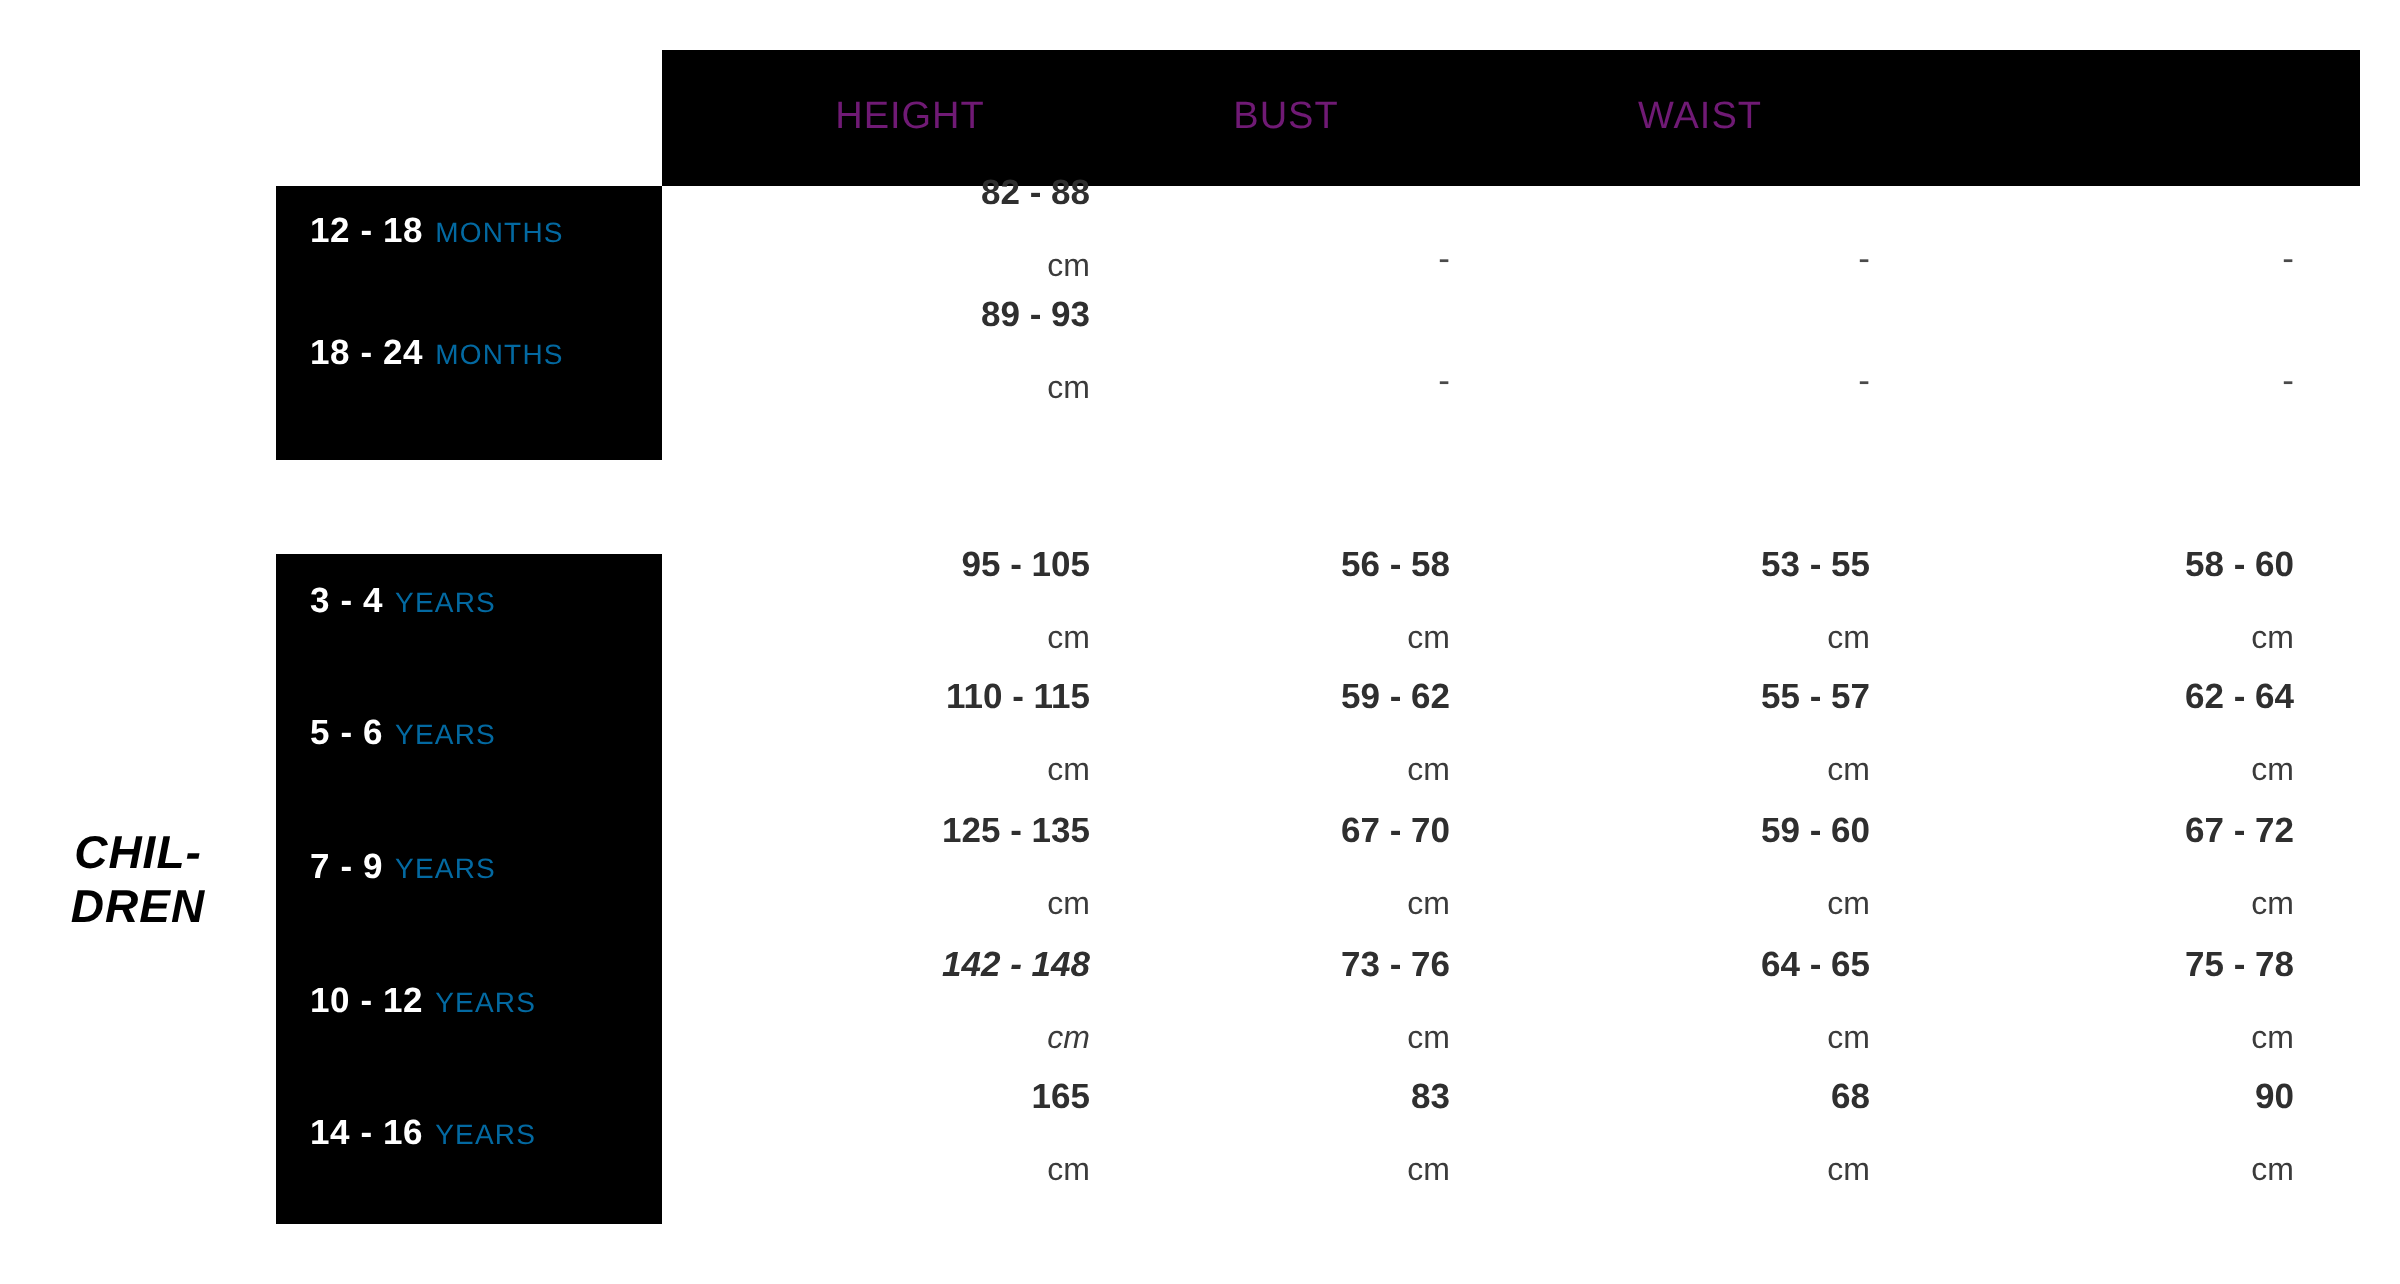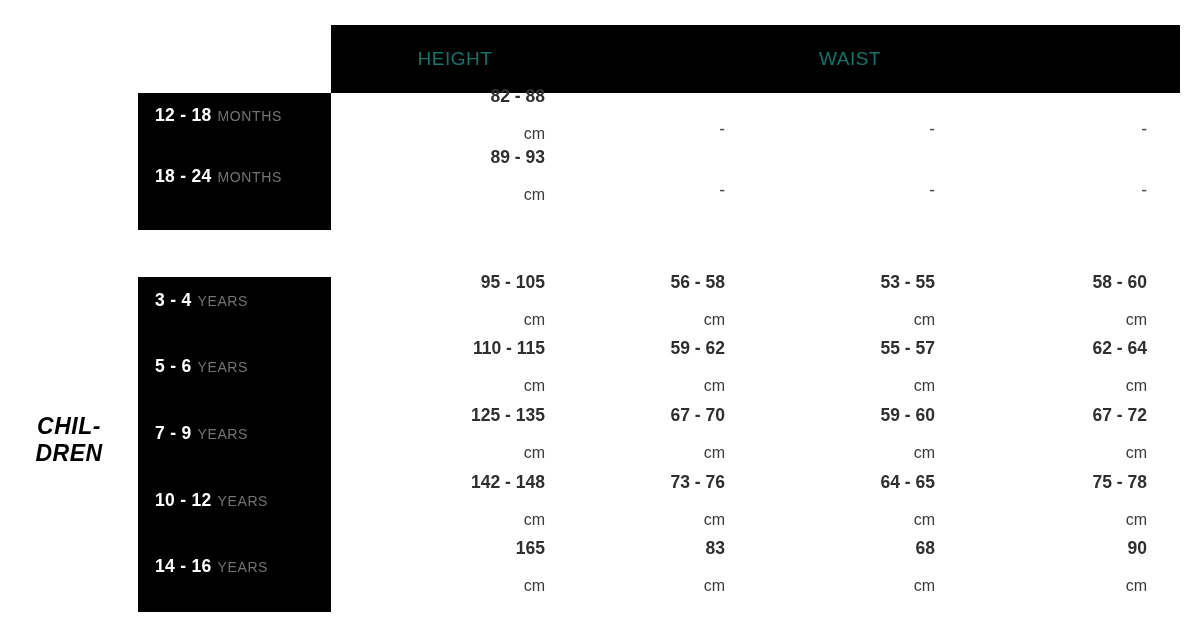--- a/index.html
+++ b/index.html
@@ -30,21 +30,21 @@
     height: 68px;
     background: #000000;
   }
   .header-label {
     position: absolute;
     top: 25px;
     height: 68px;
     display: flex;
     align-items: center;
     justify-content: center;
-    color: #0f766e;
+    color: #701a75;
     font-size: 19px;
     letter-spacing: 0.5px;
     font-weight: 400;
   }
   .h-height { left: 355px; width: 200px; }
   .h-bust   { left: 558px; width: 170px; }
   .h-waist  { left: 760px; width: 180px; }
   .h-hips   { left: 975px; width: 190px; }
 
   
@@ -100,21 +100,21 @@
     gap: 6px;
   }
   .age .num {
     font-weight: bold;
     font-size: 17.5px;
     letter-spacing: 0.3px;
   }
   .age .unit {
     font-size: 14px;
     letter-spacing: 0.6px;
-    color: #737373;
+    color: #0369a1;
   }
 
   
   .val {
     position: absolute;
     font-size: 17.5px;
     color: #3b3b3b;
     display: flex;
     align-items: flex-end;
     justify-content: flex-end;
@@ -153,20 +153,21 @@
 
   .row-h { height: 28px; }
 </style>
 </head>
 <body>
 
 <div class="sheet">
 
   <div class="header-band"></div>
   <div class="header-label h-height">HEIGHT</div>
+  <div class="header-label h-bust">BUST</div>
   <div class="header-label h-waist">WAIST</div>
 
   <div class="blk babies-block"></div>
   <div class="blk children-block"></div>
 
   <div class="group-title gt-children">
     <span class="l1">CHIL-</span>
     <span class="l2">DREN</span>
   </div>
 
@@ -269,21 +270,21 @@
   </div>
   <div class="val c-hips row-h" style="top:434px;">
     <span class="num">67 - 72</span>
     <span class="unit">cm</span>
   </div>
 
   <div class="age row-h" style="top:490px;">
     <span class="num">10 - 12</span>
     <span class="unit">YEARS</span>
   </div>
-  <div class="val c-height row-h" style="top:501px;">
+  <div class="val c-height row-h" style="top:501px;font-style:italic;">
     <span class="num">142 - 148</span>
     <span class="unit">cm</span>
   </div>
   <div class="val c-bust row-h" style="top:501px;">
     <span class="num">73 - 76</span>
     <span class="unit">cm</span>
   </div>
   <div class="val c-waist row-h" style="top:501px;">
     <span class="num">64 - 65</span>
     <span class="unit">cm</span>

